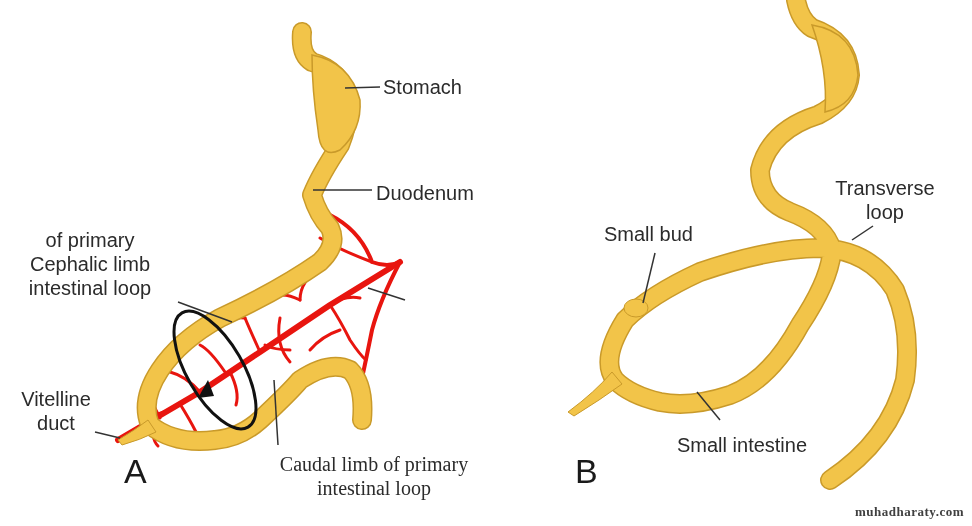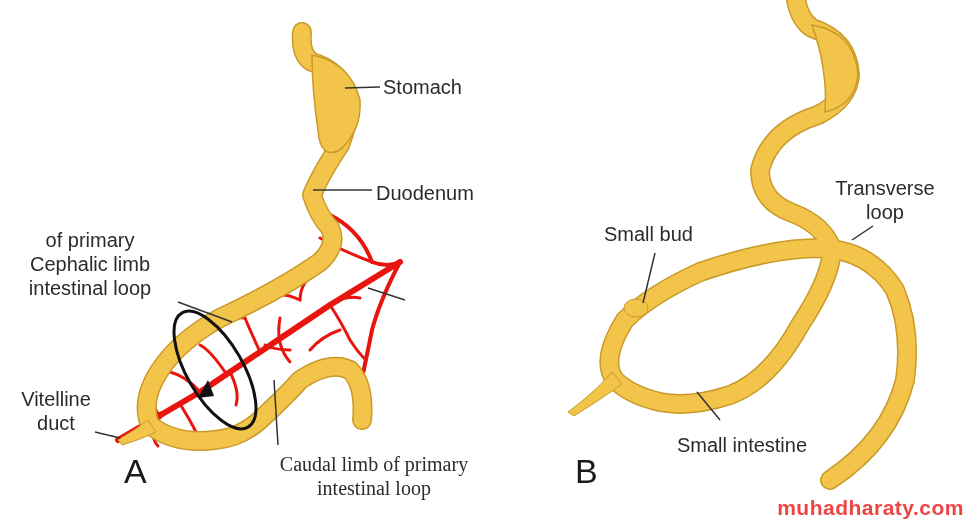--- a/index.html
+++ b/index.html
@@ -1,21 +1,21 @@
 <!DOCTYPE html>
 <html><head>
 <meta charset="utf-8">
 <style>
   html, body { margin: 0; padding: 0; background: #ffffff; }
   body { width: 972px; height: 526px; position: relative; overflow: hidden; font-family: "Liberation Sans", sans-serif; }
   svg.diagram { position: absolute; left: 0; top: 0; }
   .lbl { position: absolute; color: #2b2b2b; font-size: 20px; line-height: 24px; white-space: nowrap; }
   .lbl.center { text-align: center; }
   .panel-letter { position: absolute; font-size: 34px; color: #1a1a1a; line-height: 34px; }
-  .watermark { position: absolute; right: 8px; bottom: 6px; font-family: Liberation Sans, sans-serif; font-weight: bold; font-size: 21px; color: #ef4444; letter-spacing: 0.5px; }
+  .watermark { position: absolute; right: 8px; bottom: 6px; font-family: Liberation Serif, serif; font-weight: bold; font-size: 13px; color: #404040; letter-spacing: 0.5px; }
 </style>
 </head>
 <body>
 
 <svg class="diagram" width="972" height="526" viewBox="0 0 972 526">
 
   <g>
 
     <g stroke="#e8150f" fill="none" stroke-linecap="round" stroke-linejoin="round">
       <path d="M118 440 L200 392 L260 352 L330 305 L400 262" stroke-width="6"></path>

